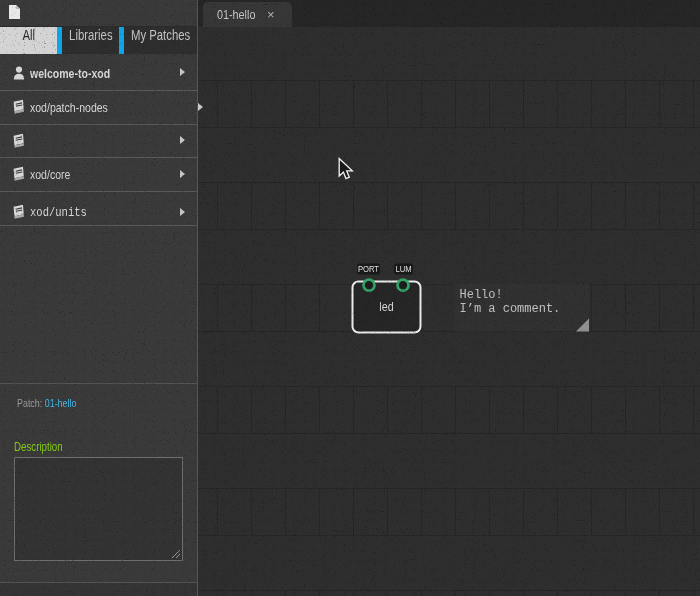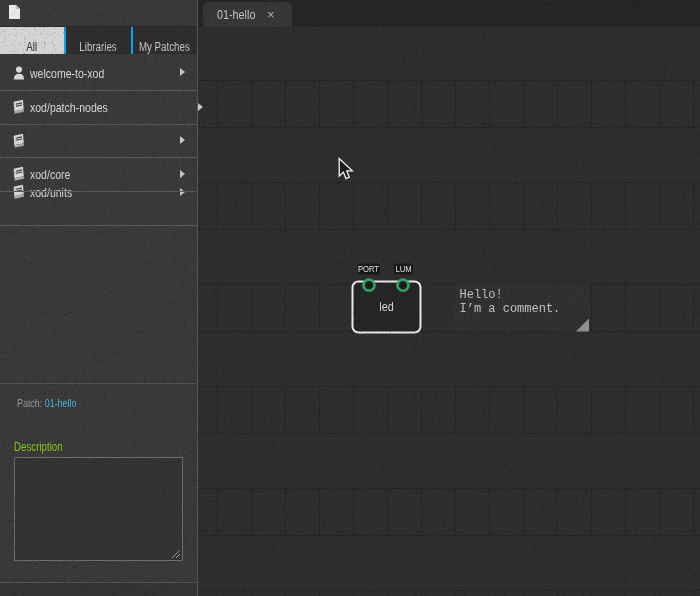--- a/index.html
+++ b/index.html
@@ -2,25 +2,25 @@
 <html><head>
 <meta charset="utf-8">
 <style>
   html,body{margin:0;padding:0;}
   body{width:700px;height:596px;overflow:hidden;background:#2e2e2e;
        font-family:"Liberation Sans",sans-serif;position:relative;}
   .sx{display:inline-block;transform:scaleX(0.81);transform-origin:0 50%;white-space:pre;}
   .sidebar{position:absolute;left:0;top:0;width:197px;height:596px;
            background:#3a3a3a;border-right:1px solid #565656;}
   .tabs{position:absolute;left:0;top:27px;width:197px;height:27px;display:flex;}
-  .tab{flex:1;display:flex;align-items:flex-end;justify-content:center;
-       font-size:12px;color:#c6c6c6;background:#2e2e2e;}
+  .tab{flex:1;display:flex;align-items:flex-start;justify-content:center;
+       font-size:14px;color:#c6c6c6;background:#2e2e2e;}
   .tab .sx{transform-origin:50% 50%;}
   .tab.sel{background:#d4d4d4;color:#2b2b2b;}
-  .tab+.tab{border-left:2px solid #0ea5e9;}
+  .tab+.tab{border-left:5px solid #0ea5e9;}
   .row{position:absolute;left:0;width:197px;color:#d9d9d9;font-size:13px;}
   .row .lbl{position:absolute;left:30px;top:50%;margin-top:-7px;line-height:16px;}
   .row .arr{position:absolute;right:12px;top:50%;margin-top:-4.5px;width:0;height:0;
             border-left:5.5px solid #c9c9c9;border-top:4px solid transparent;
             border-bottom:4px solid transparent;}
   .row svg{position:absolute;left:11px;top:50%;margin-top:-8px;}
   .hsep{position:absolute;left:0;width:197px;height:1px;background:#5a5a5a;}
   .patchlbl{position:absolute;left:17px;top:397px;font-size:11px;color:#9b9b9b;}
   .patchlbl b{color:#45b7e8;font-weight:normal;}
   .desclbl{position:absolute;left:14px;top:440px;font-size:12px;color:#84cc16;}
@@ -47,21 +47,21 @@
     <div class="tab sel">
         <span class="sx">All</span>
       </div>
     <div class="tab">
         <span class="sx">Libraries</span>
       </div>
     <div class="tab">
         <span class="sx">My Patches</span>
       </div>
   </div>
-  <div class="row" style="top:55px;height:35px;">
+  <div class="row" style="top:55px;height:35px;font-weight:bold;">
     <svg width="16" height="16" viewBox="0 0 16 16">
       <circle cx="8" cy="4.6" r="3.1" fill="#d6d6d6"></circle>
       <path d="M2.8 14.5 Q2.8 8.8 8 8.8 Q13.2 8.8 13.2 14.5 Z" fill="#d6d6d6"></path>
     </svg>
     <div class="lbl"><span class="sx">welcome-to-xod</span></div>
       <div class="arr"></div>
   </div>
   <div class="row" style="top:91px;height:32px;padding-left:18px;">
     <svg width="17" height="16" viewBox="0 0 17 16">
       <g transform="rotate(-12 8 9)">
@@ -87,21 +87,21 @@
     <svg width="17" height="16" viewBox="0 0 17 16">
       <g transform="rotate(-12 8 9)">
         <path d="M4.0 1.8 L13.6 1.8 L12.4 11.2 L2.8 11.2 Z" fill="#d8d8d8"></path>
         <path d="M2.8 11.2 L12.4 11.2 L12.1 13.6 L2.5 13.6 Z" fill="#ababab"></path>
         <path d="M5.6 4.6 L12 4.6 M5.3 6.7 L11.7 6.7" stroke="#3a3a3a" stroke-width="1.1"></path>
       </g>
     </svg>
     <div class="lbl"><span class="sx">xod/core</span></div>
       <div class="arr"></div>
   </div>
-  <div class="row" style="top:176px;height:32px;">
+  <div class="row" style="top:196px;height:32px;font-family:Liberation Mono, monospace;">
     <svg width="17" height="16" viewBox="0 0 17 16">
       <g transform="rotate(-12 8 9)">
         <path d="M4.0 1.8 L13.6 1.8 L12.4 11.2 L2.8 11.2 Z" fill="#d8d8d8"></path>
         <path d="M2.8 11.2 L12.4 11.2 L12.1 13.6 L2.5 13.6 Z" fill="#ababab"></path>
         <path d="M5.6 4.6 L12 4.6 M5.3 6.7 L11.7 6.7" stroke="#3a3a3a" stroke-width="1.1"></path>
       </g>
     </svg>
     <div class="lbl"><span class="sx">xod/units</span></div>
       <div class="arr"></div>
   </div>

